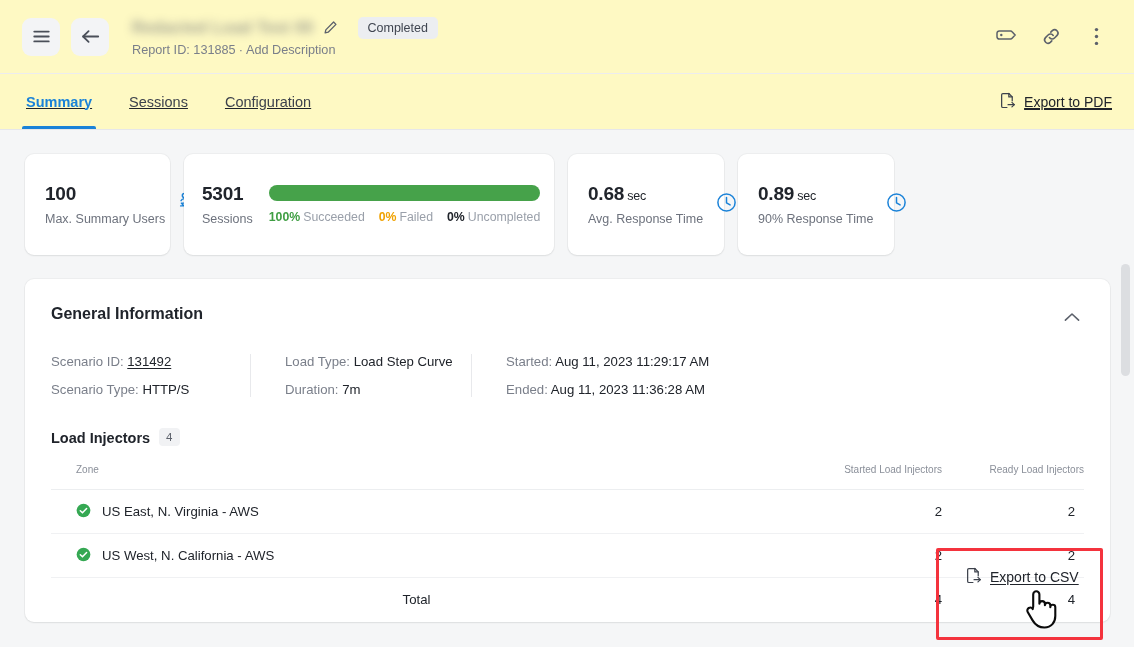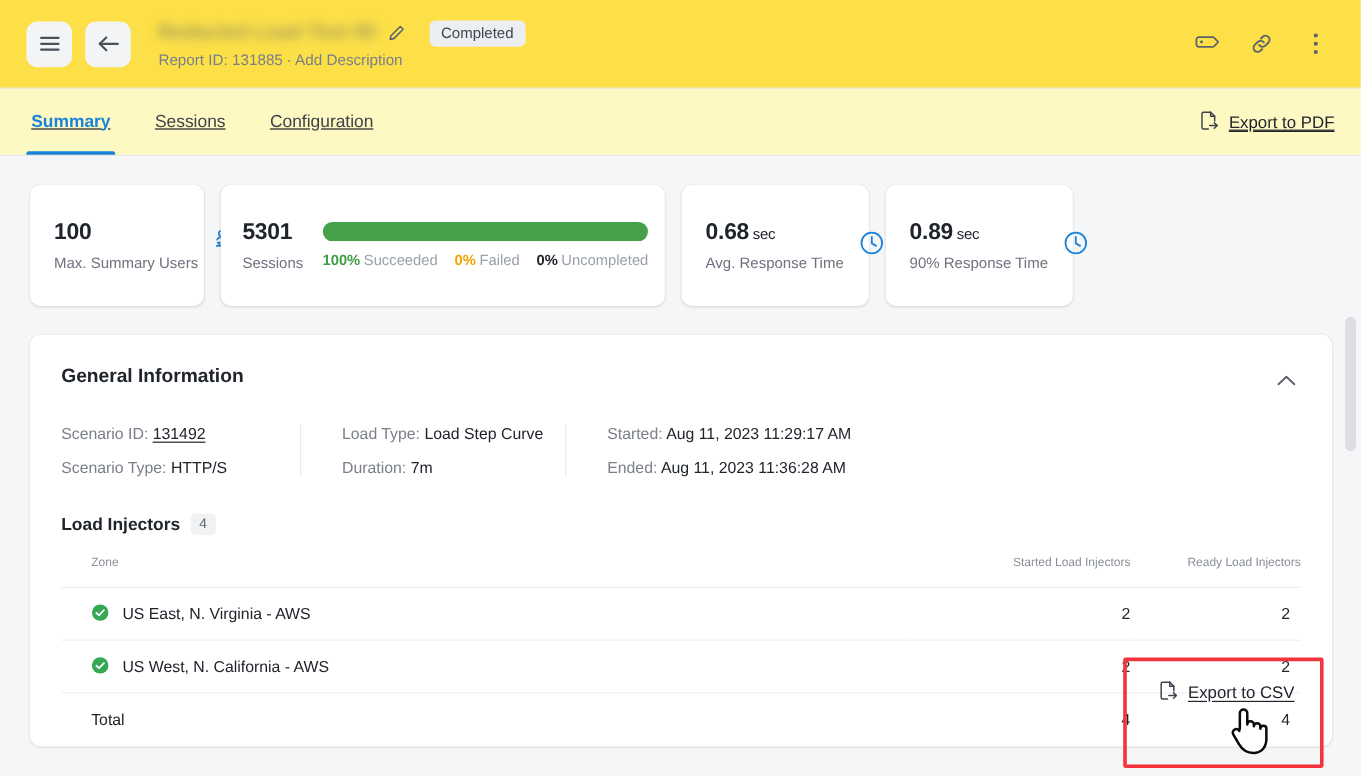--- a/index.html
+++ b/index.html
@@ -7,21 +7,21 @@
     width: 1134px; height: 647px;
     font-family: "Liberation Sans", sans-serif;
     background: #f5f6f7;
     overflow: hidden;
     color: #20242b;
   }
   .app { width: 1134px; height: 647px; position: relative; display: flex; flex-direction: column; background: #f5f6f7; }
 
   
   .topbar {
-    height: 74px; background: #fde047; flex: 0 0 74px;
+    height: 74px; background: #fef9c3; flex: 0 0 74px;
     display: flex; align-items: center; padding: 0 18px 0 22px;
     border-bottom: 1px solid #ececef;
   }
   .iconbtn {
     width: 38px; height: 38px; border-radius: 9px; background: #f3f4f6;
     display: flex; align-items: center; justify-content: center;
     border: none; cursor: pointer; flex: 0 0 auto;
   }
   .iconbtn + .iconbtn { margin-left: 11px; }
   .title-block { margin-left: 23px; display: flex; flex-direction: column; justify-content: center; }
@@ -127,21 +127,21 @@
   .li-table th {
     font-size: 10px; font-weight: 400; color: #8a8f99; text-align: right;
     padding: 0 0 14px 0; border-bottom: 1px solid #eceef0;
   }
   .li-table th.zone { text-align: left; padding-left: 25px; }
   .li-table td {
     font-size: 13.2px; color: #20242b; text-align: right; height: 44px;
     border-bottom: 1px solid #f0f1f3; vertical-align: middle;
   }
   .li-table tr:last-child td { border-bottom: none; }
-  .li-table td.zone { text-align: left; padding-left: 25px; }
+  .li-table td.zone { text-align: center; padding-left: 25px; }
   .zone-cell { display: flex; align-items: center; gap: 11px; }
   .col-started { width: 185px; }
   .col-ready { width: 142px; padding-right: 9px; }
   .check { flex: 0 0 auto; }
 
   
   .highlight-box {
     position: absolute; left: 936px; top: 418px; width: 167px; height: 92px;
     border: 3px solid #f4333d; border-radius: 2px; pointer-events: none; z-index: 6;
   }

